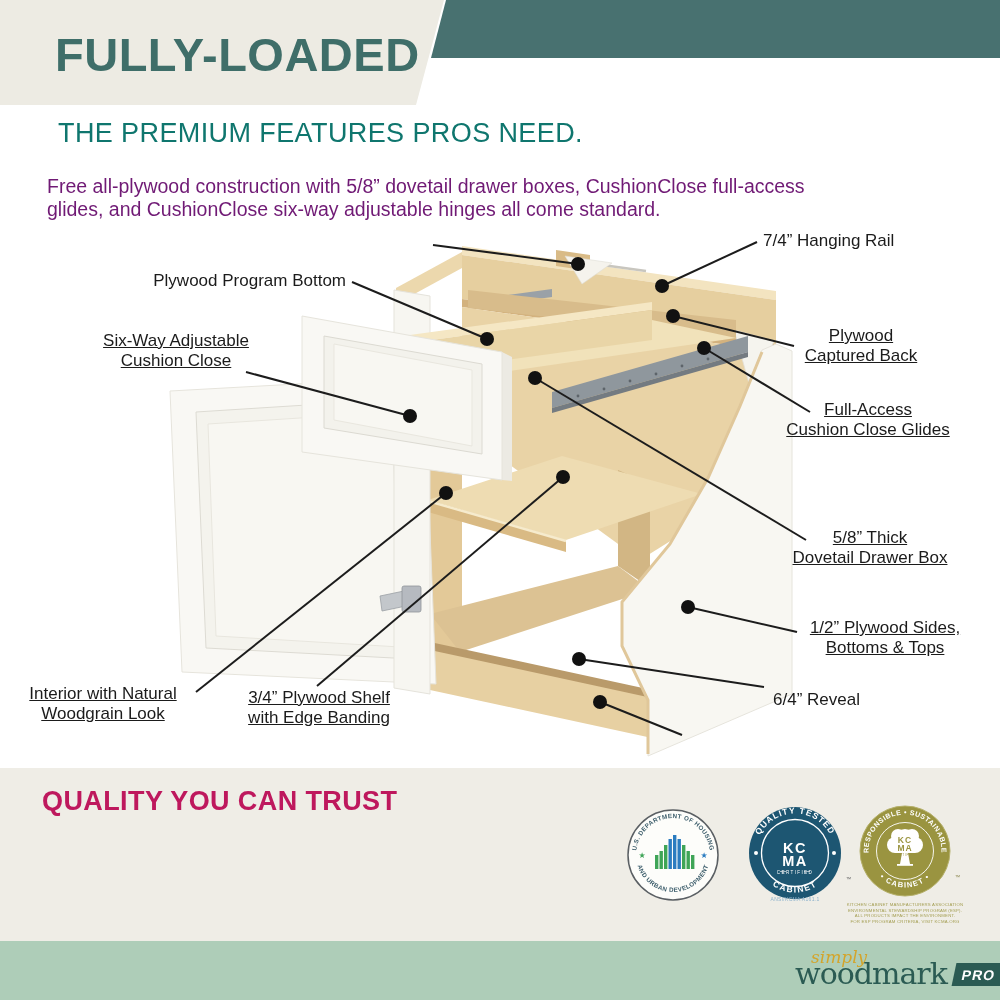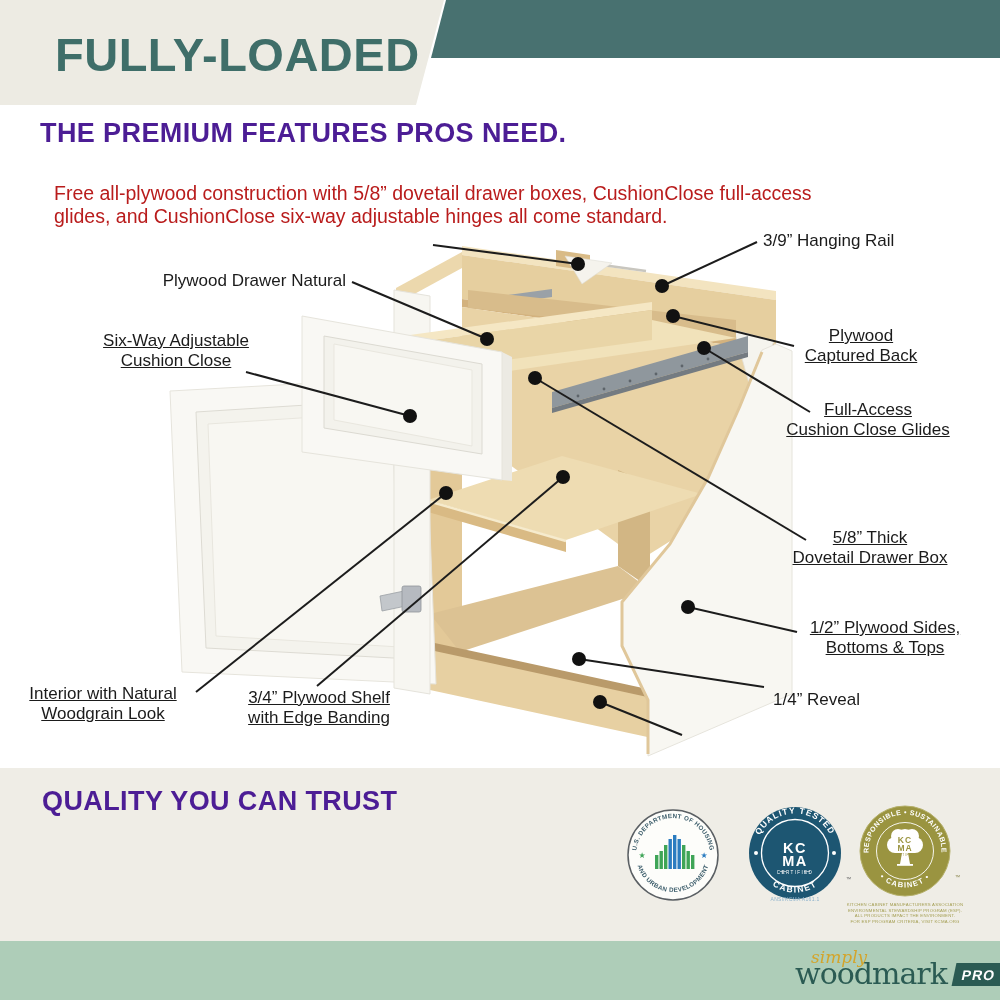--- a/index.html
+++ b/index.html
@@ -7,34 +7,34 @@
   #page{position:relative;width:1000px;height:788px;background:#ffffff;}
 
   
   .hdr-cream{position:absolute;left:0;top:0;width:1000px;height:105px;background:#edebe3;
     clip-path:polygon(0 0,444px 0,416px 105px,0 105px);}
   .hdr-teal{position:absolute;left:0;top:0;width:1000px;height:58px;background:#487170;
     clip-path:polygon(446px 0,1000px 0,1000px 58px,431px 58px);}
   .page-title{position:absolute;left:55px;top:27px;margin:0;font-size:47px;font-weight:bold;
     color:#3f6e69;letter-spacing:.5px;}
 
-  .intro-heading{position:absolute;left:40px;top:118px;margin:0;font-size:27px;font-weight:bold;
-    color:#4c1d95;letter-spacing:.4px;}
-  .para{white-space:pre-line;color:#b91c1c;font-size:19.5px;line-height:23px;margin:12px;}
+  .intro-heading{position:absolute;left:58px;top:118px;margin:0;font-size:27px;font-weight:normal;
+    color:#0f766e;letter-spacing:.4px;}
+  .para{white-space:pre-line;color:#701a75;font-size:19.5px;line-height:23px;margin:5px;}
   .intro-body{position:absolute;left:42px;top:170px;width:900px;}
 
   
   #diagram-svg{position:absolute;left:0;top:220px;width:1000px;height:560px;}
   .callout{position:absolute;white-space:pre-line;color:#1b1b1b;font-size:17px;line-height:20px;}
   .ta-r{text-align:right;} .ta-c{text-align:center;text-decoration:underline;} .ta-l{text-align:left;}
 
   
   .quality-section{position:absolute;left:0;top:768px;width:1000px;height:173px;background:#efede6;}
   .quality-heading{position:absolute;left:42px;top:18px;margin:0;font-size:27px;font-weight:bold;
-    color:#4c1d95;letter-spacing:.4px;}
+    color:#be185d;letter-spacing:.4px;}
   .quality-body{position:absolute;left:42px;top:56px;width:560px;}
   #badges-svg{position:absolute;left:615px;top:27px;width:360px;height:140px;}
 
   
   .footer-bar{position:absolute;left:0;top:941px;width:1000px;height:59px;background:#aecdb8;}
   .logo{position:absolute;left:795px;top:6px;width:190px;}
   .logo-simply{display:block;margin-left:16px;margin-bottom:-8px;color:#d3a42b;
     font-family:"DejaVu Serif",serif;font-style:italic;font-size:17px;}
   .logo-row{display:flex;align-items:flex-end;}
   .logo-woodmark{color:#2b5b53;font-family:"DejaVu Serif",serif;font-size:30px;letter-spacing:-1px;line-height:30px;}
@@ -156,37 +156,37 @@
         <circle cx="662" cy="286" r="7"></circle>
       <circle cx="673" cy="316" r="7"></circle>
         <circle cx="704" cy="348" r="7"></circle>
       <circle cx="535" cy="378" r="7"></circle>
         <circle cx="688" cy="607" r="7"></circle>
       <circle cx="579" cy="659" r="7"></circle>
         <circle cx="600" cy="702" r="7"></circle>
     </g>
   </svg>
 
-  <div class="callout ta-r" style="left:100px;top:271px;width:246px;">Plywood Drawer Natural</div>
+  <div class="callout ta-r" style="left:100px;top:271px;width:246px;">Plywood Program Bottom</div>
   <div class="callout ta-c" style="left:76px;top:331px;width:200px;">Six-Way Adjustable
 Cushion Close</div>
   <div class="callout ta-c" style="left:3px;top:684px;width:200px;">Interior with Natural
 Woodgrain Look</div>
   <div class="callout ta-c" style="left:219px;top:688px;width:200px;">3/4” Plywood Shelf
 with Edge Banding</div>
-  <div class="callout ta-l" style="left:763px;top:231px;width:200px;">3/9” Hanging Rail</div>
+  <div class="callout ta-l" style="left:763px;top:231px;width:200px;">7/4” Hanging Rail</div>
   <div class="callout ta-c" style="left:761px;top:326px;width:200px;">Plywood
 Captured Back</div>
   <div class="callout ta-c" style="left:768px;top:400px;width:200px;">Full-Access
 Cushion Close Glides</div>
   <div class="callout ta-c" style="left:770px;top:528px;width:200px;">5/8” Thick
 Dovetail Drawer Box</div>
   <div class="callout ta-c" style="left:785px;top:618px;width:200px;">1/2” Plywood Sides,
 Bottoms &amp; Tops</div>
-  <div class="callout ta-l" style="left:773px;top:690px;width:150px;">1/4” Reveal</div>
+  <div class="callout ta-l" style="left:773px;top:690px;width:150px;">6/4” Reveal</div>
 
   <div class="quality-section">
     <h2 class="quality-heading">QUALITY YOU CAN TRUST</h2>
 
     <svg id="badges-svg" viewBox="0 0 360 140" xmlns="http://www.w3.org/2000/svg">
       <defs>
         <path id="hudTop" d="M21,60 A37,37 0 0 1 95,60"></path>
         <path id="hudBot" d="M21,60 A37,37 0 0 0 95,60"></path>
         <path id="qtTop" d="M140.5,58 A39.5,39.5 0 0 1 219.5,58"></path>
         <path id="qtBot" d="M140.5,58 A39.5,39.5 0 0 0 219.5,58"></path>

